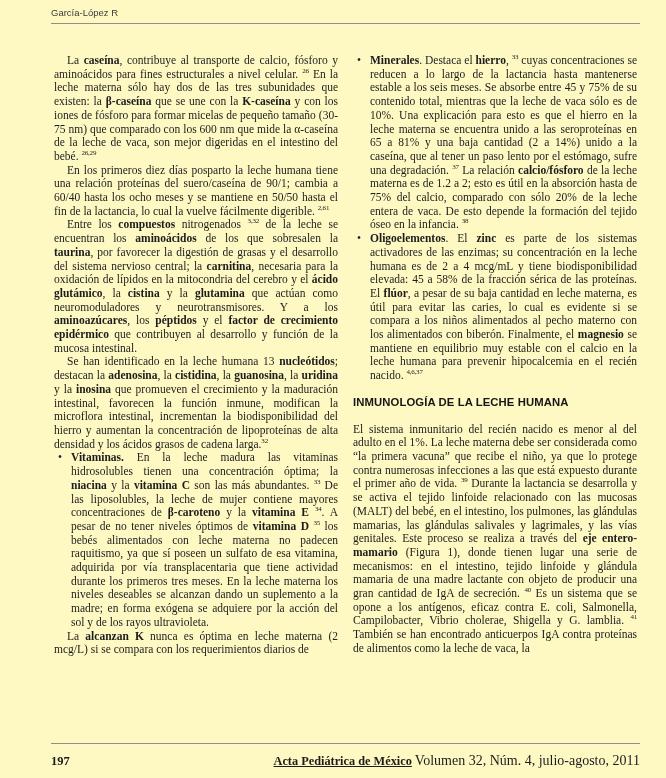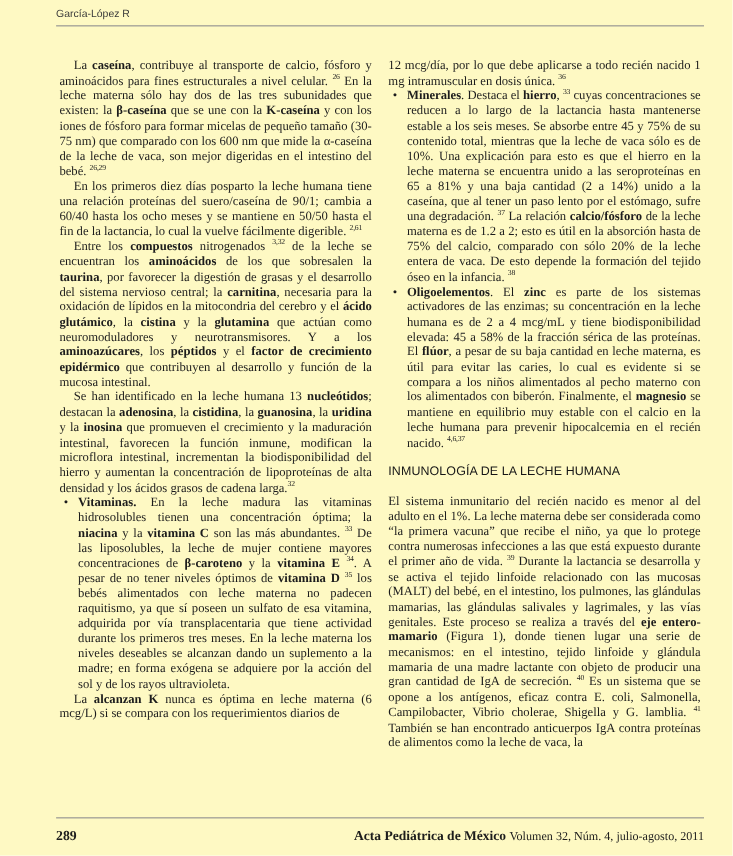--- a/index.html
+++ b/index.html
@@ -18,58 +18,57 @@
   }
   .col { width:284px; text-align:justify; font-size:11.5px; line-height:13.7px; }
   .para { margin:0; }
   .para.indent { text-indent:13px; }
   .bullet { position:relative; padding-left:17px; }
   .bullet .marker { position:absolute; left:4px; top:0; }
   sup { font-size:7px; line-height:0; vertical-align:super; letter-spacing:-0.2px; }
   .b { font-weight:bold; }
   .i { }
   .section-heading {
-    font-family:"Liberation Sans", sans-serif; font-weight:normal; font-size:11.3px;
+    font-family:"Liberation Sans", sans-serif; font-weight:bold; font-size:11.3px;
     margin:13px 0 13px 0; text-align:left; letter-spacing:0.1px; color:#161616;
   }
   .running-footer {
     position:absolute; top:743px; left:51px; width:589px;
     border-top:1.4px solid #8f8f8f; padding-top:9px;
     display:flex; justify-content:space-between; align-items:baseline;
   }
   .page-number { font-weight:bold; font-size:12.5px; }
   .journal-line { font-size:12.3px; }
-  .journal-name { font-weight:bold; }
-  .issue-info { font-size:11px; margin-left:3px;margin-top:20px; }
+  .journal-name { font-weight:bold;text-decoration:underline; }
+  .issue-info { font-size:14px; margin-left:3px;margin-top:20px; }
 </style>
 </head>
 <body>
 
 <div class="page">
 
   <div class="running-header">
     <span>García-López R</span>
   </div>
 
   <div class="content">
     <div class="col">
         <p class="para indent"><span>La </span><span class="b">caseína</span><span>, contribuye al transporte de calcio, fósforo y aminoácidos para fines estructurales a nivel celular. </span><sup>26</sup><span> En la leche materna sólo hay dos de las tres subunidades que existen: la </span><span class="b">β-caseína</span><span> que se une con la </span><span class="b">K-caseína</span><span> y con los iones de fósforo para formar micelas de pequeño tamaño (30-75 nm) que comparado con los 600 nm que mide la α-caseína de la leche de vaca, son mejor digeridas en el intestino del bebé. </span><sup>26,29</sup></p>
         <p class="para indent"><span>En los primeros diez días posparto la leche humana tiene una relación proteínas del suero/caseína de 90/1; cambia a 60/40 hasta los ocho meses y se mantiene en 50/50 hasta el fin de la lactancia, lo cual la vuelve fácilmente digerible. </span><sup>2,61</sup></p>
         <p class="para indent"><span>Entre los </span><span class="b">compuestos</span><span> nitrogenados </span><sup>3,32</sup><span> de la leche se encuentran los </span><span class="b">aminoácidos</span><span> de los que sobresalen la </span><span class="b">taurina</span><span>, por favorecer la digestión de grasas y el desarrollo del sistema nervioso central; la </span><span class="b">carnitina</span><span>, necesaria para la oxidación de lípidos en la mitocondria del cerebro y el </span><span class="b">ácido glutámico</span><span>, la </span><span class="b">cistina</span><span> y la </span><span class="b">glutamina</span><span> que actúan como neuromoduladores y neurotransmisores. Y a los </span><span class="b">aminoazúcares</span><span>, los </span><span class="b">péptidos</span><span> y el </span><span class="b">factor de crecimiento epidérmico</span><span> que contribuyen al desarrollo y función de la mucosa intestinal.</span></p>
         <p class="para indent"><span>Se han identificado en la leche humana 13 </span><span class="b">nucleótidos</span><span>; destacan la </span><span class="b">adenosina</span><span>, la </span><span class="b">cistidina</span><span>, la </span><span class="b">guanosina</span><span>, la </span><span class="b">uridina</span><span> y la </span><span class="b">inosina</span><span> que promueven el crecimiento y la maduración intestinal, favorecen la función inmune, modifican la microflora intestinal, incrementan la biodisponibilidad del hierro y aumentan la concentración de lipoproteínas de alta densidad y los ácidos grasos de cadena larga.</span><sup>32</sup></p>
         <p class="para bullet"><span class="marker">•</span><span class="b">Vitaminas.</span><span> En la leche madura las vitaminas hidrosolubles tienen una concentración óptima; la </span><span class="b">niacina</span><span> y la </span><span class="b">vitamina C</span><span> son las más abundantes. </span><sup>33</sup><span> De las liposolubles, la leche de mujer contiene mayores concentraciones de </span><span class="b">β-caroteno</span><span> y la </span><span class="b">vitamina E</span><span> </span><sup>34</sup><span>. A pesar de no tener niveles óptimos de </span><span class="b">vitamina D</span><span> </span><sup>35</sup><span> los bebés alimentados con leche materna no padecen raquitismo, ya que sí poseen un sulfato de esa vitamina, adquirida por vía transplacentaria que tiene actividad durante los primeros tres meses. En la leche materna los niveles deseables se alcanzan dando un suplemento a la madre; en forma exógena se adquiere por la acción del sol y de los rayos ultravioleta.</span></p>
-        <p class="para indent"><span>La </span><span class="b">alcanzan K</span><span> nunca es óptima en leche materna (6 mcg/L) si se compara con los requerimientos diarios de</span></p>
+        <p class="para indent"><span>La </span><span class="b">alcanzan K</span><span> nunca es óptima en leche materna (2 mcg/L) si se compara con los requerimientos diarios de</span></p>
       </div>
     <div class="col">
-        <p class="para"><span>12 mcg/día, por lo que debe aplicarse a todo recién nacido 1 mg intramuscular en dosis única. </span><sup>36</sup></p>
         <p class="para bullet"><span class="marker">•</span><span class="b">Minerales</span><span>. Destaca el </span><span class="b">hierro</span><span>, </span><sup>33</sup><span> cuyas concentraciones se reducen a lo largo de la lactancia hasta mantenerse estable a los seis meses. Se absorbe entre 45 y 75% de su contenido total, mientras que la leche de vaca sólo es de 10%. Una explicación para esto es que el hierro en la leche materna se encuentra unido a las seroproteínas en 65 a 81% y una baja cantidad (2 a 14%) unido a la caseína, que al tener un paso lento por el estómago, sufre una degradación. </span><sup>37</sup><span> La relación </span><span class="b">calcio/fósforo</span><span> de la leche materna es de 1.2 a 2; esto es útil en la absorción hasta de 75% del calcio, comparado con sólo 20% de la leche entera de vaca. De esto depende la formación del tejido óseo en la infancia. </span><sup>38</sup></p>
         <p class="para bullet"><span class="marker">•</span><span class="b">Oligoelementos</span><span>. El </span><span class="b">zinc</span><span> es parte de los sistemas activadores de las enzimas; su concentración en la leche humana es de 2 a 4 mcg/mL y tiene biodisponibilidad elevada: 45 a 58% de la fracción sérica de las proteínas. El </span><span class="b">flúor</span><span>, a pesar de su baja cantidad en leche materna, es útil para evitar las caries, lo cual es evidente si se compara a los niños alimentados al pecho materno con los alimentados con biberón. Finalmente, el </span><span class="b">magnesio</span><span> se mantiene en equilibrio muy estable con el calcio en la leche humana para prevenir hipocalcemia en el recién nacido. </span><sup>4,6,37</sup></p>
         <h2 class="section-heading"><span>INMUNOLOGÍA DE LA LECHE HUMANA</span></h2>
         <p class="para"><span>El sistema inmunitario del recién nacido es menor al del adulto en el 1%. La leche materna debe ser considerada como “la primera vacuna” que recibe el niño, ya que lo protege contra numerosas infecciones a las que está expuesto durante el primer año de vida. </span><sup>39</sup><span> Durante la lactancia se desarrolla y se activa el tejido linfoide relacionado con las mucosas (MALT) del bebé, en el intestino, los pulmones, las glándulas mamarias, las glándulas salivales y lagrimales, y las vías genitales. Este proceso se realiza a través del </span><span class="b">eje entero-mamario</span><span> (Figura 1), donde tienen lugar una serie de mecanismos: en el intestino, tejido linfoide y glándula mamaria de una madre lactante con objeto de producir una gran cantidad de IgA de secreción. </span><sup>40</sup><span> Es un sistema que se opone a los antígenos, eficaz contra </span><span class="i">E. coli</span><span>, </span><span class="i">Salmonella</span><span>, </span><span class="i">Campilobacter</span><span>, </span><span class="i">Vibrio cholerae</span><span>, </span><span class="i">Shigella</span><span> y </span><span class="i">G. lamblia</span><span>. </span><sup>41</sup><span> También se han encontrado anticuerpos IgA contra proteínas de alimentos como la leche de vaca, la</span></p>
       </div>
   </div>
 
   <div class="running-footer">
-    <span class="page-number">289</span>
+    <span class="page-number">197</span>
     <span class="journal-line"><span class="journal-name">Acta Pediátrica de México</span><span class="issue-info">Volumen 32, Núm. 4, julio-agosto, 2011</span></span>
   </div>
 
 </div>
 
 </body></html>

